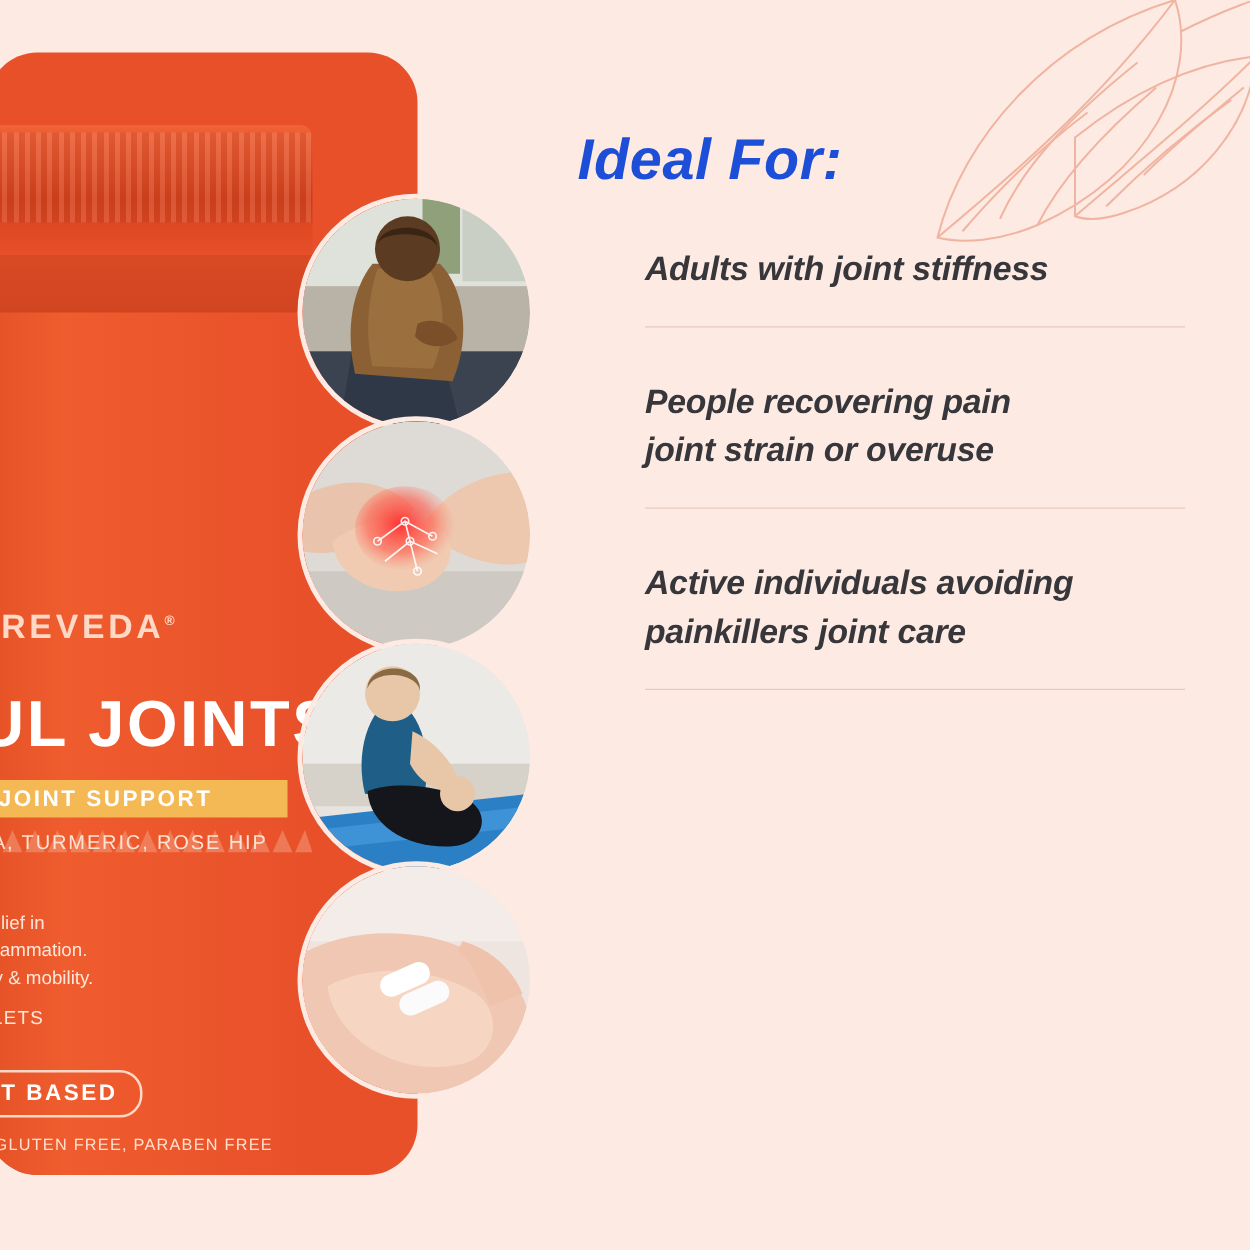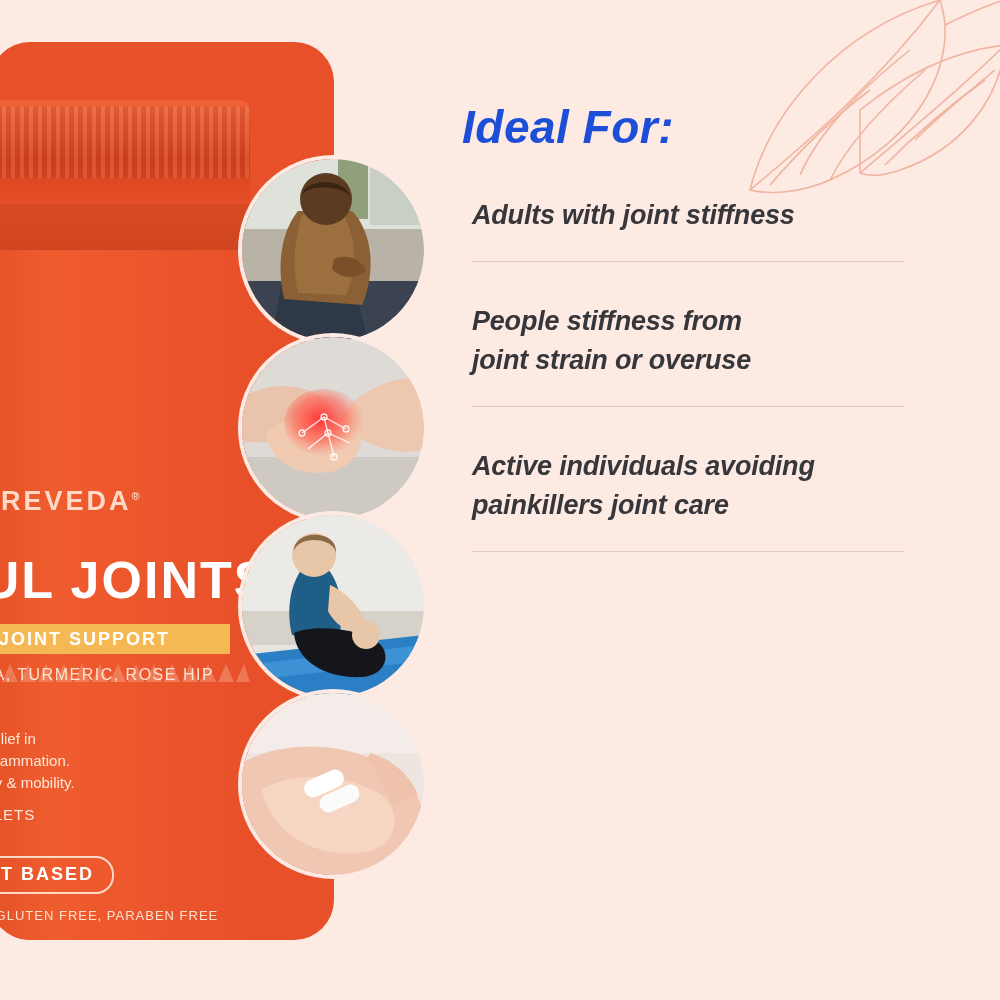--- a/index.html
+++ b/index.html
@@ -218,21 +218,21 @@
     left: 462px;
     top: 100px;
     font-size: 46px;
     font-weight: bold;
     font-style: italic;
     color: #1d4ed8;
     letter-spacing: .5px;
   }
   .list {
     position: absolute;
-    left: 472px;
+    left: 516px;
     top: 196px;
     width: 432px;
   }
   .list-item {
     padding: 0 0 26px 0;
   }
   .list-item .txt {
     font-size: 27px;
     font-style: italic;
     font-weight: bold;
@@ -437,21 +437,21 @@
 
 <div class="list">
 
   <div class="list-item item-1">
     <div class="txt">Adults with joint stiffness</div>
   </div>
   <div class="divider"></div>
   <div class="spacer-lg"></div>
 
   <div class="list-item item-2">
-    <div class="txt"> People stiffness from</div>
+    <div class="txt"> People recovering pain</div>
     <div class="txt">joint strain or overuse</div>
   </div>
   <div class="divider"></div>
   <div class="spacer-lg"></div>
 
   <div class="list-item item-3">
     <div class="txt">Active individuals avoiding</div>
     <div class="txt">painkillers joint care</div>
   </div>
   <div class="divider"></div>

